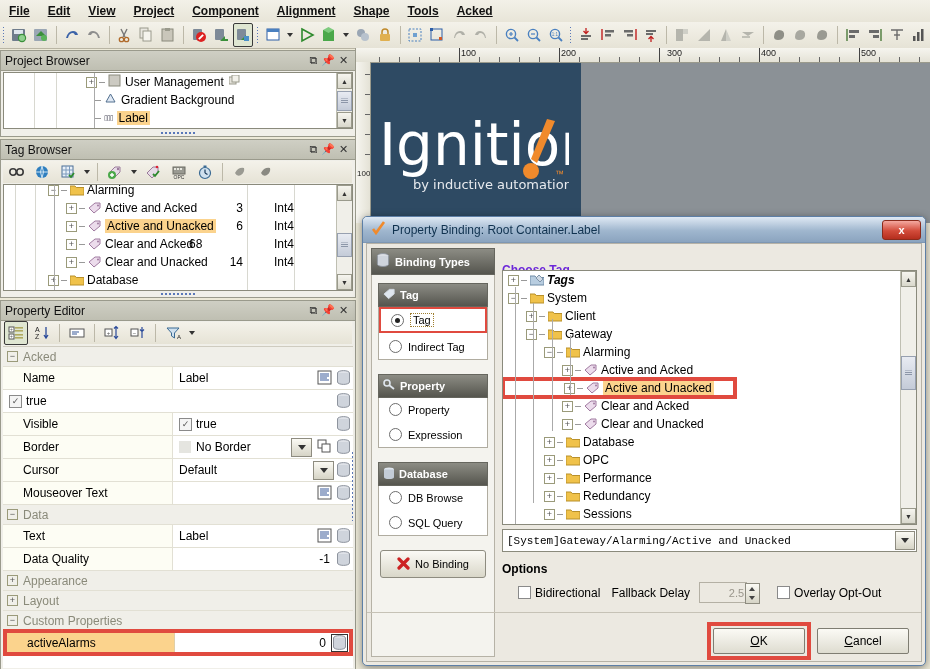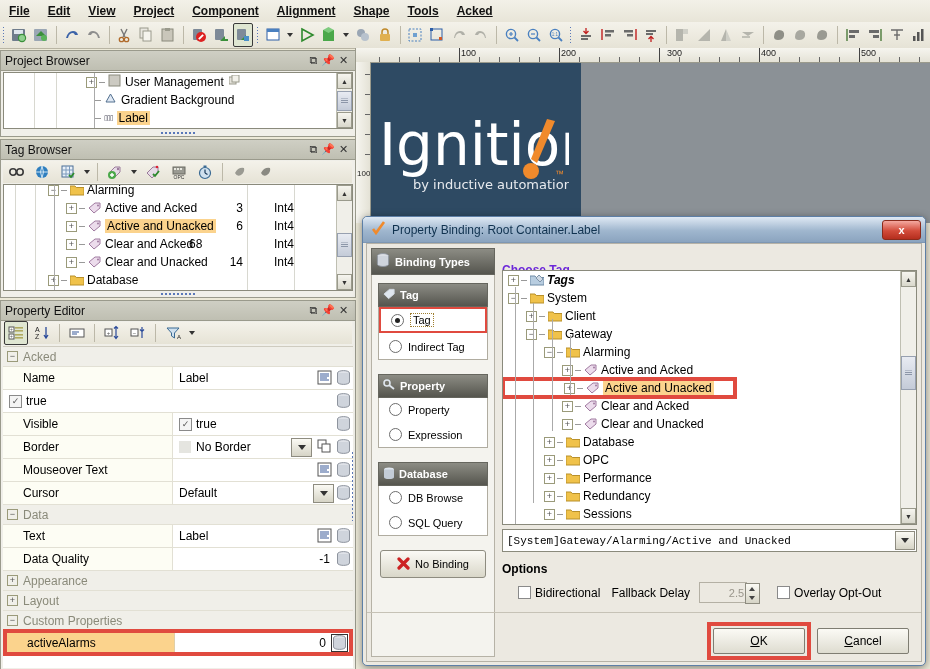--- a/index.html
+++ b/index.html
@@ -822,41 +822,41 @@
                 <rect x="5" y="5" width="8" height="8" fill="#fff" stroke="#555"></rect>
               </svg></span>
           <span class="bindicon"><svg width="15" height="16" viewBox="0 0 15 16">
                 <ellipse cx="7.5" cy="3" rx="6" ry="2.4" fill="#dfe2e8" stroke="#8e949e"></ellipse>
                 <path d="M1.5 3 V12 a6 2.4 0 0 0 12 0 V3" fill="#cfd4dc" stroke="#8e949e"></path>
               </svg></span>
         </div>
       </div>
 
       <div class="proprow">
+        <div class="propname">Cursor</div>
+        <div class="propval">
+          <span style="flex:1">Default</span>
+          <span class="ddbtn">
+              <i></i>
+            </span>
+          <span class="bindicon"><svg width="15" height="16" viewBox="0 0 15 16">
+                <ellipse cx="7.5" cy="3" rx="6" ry="2.4" fill="#dfe2e8" stroke="#8e949e"></ellipse>
+                <path d="M1.5 3 V12 a6 2.4 0 0 0 12 0 V3" fill="#cfd4dc" stroke="#8e949e"></path>
+              </svg></span>
+        </div>
+      </div>
+
+      <div class="proprow">
         <div class="propname">Mouseover Text</div>
         <div class="propval">
           <span style="flex:1"></span>
           <span class="bindicon"><svg width="15" height="15" viewBox="0 0 15 15">
                 <rect x="1" y="1" width="13" height="13" fill="#fff" stroke="#555"></rect>
                 <path d="M3 4 H12 M3 6 H12 M3 8 H10 M3 10 H12" stroke="#3a5a9a" stroke-width="1.1"></path>
               </svg></span>
-          <span class="bindicon"><svg width="15" height="16" viewBox="0 0 15 16">
-                <ellipse cx="7.5" cy="3" rx="6" ry="2.4" fill="#dfe2e8" stroke="#8e949e"></ellipse>
-                <path d="M1.5 3 V12 a6 2.4 0 0 0 12 0 V3" fill="#cfd4dc" stroke="#8e949e"></path>
-              </svg></span>
-        </div>
-      </div>
-
-      <div class="proprow">
-        <div class="propname">Cursor</div>
-        <div class="propval">
-          <span style="flex:1">Default</span>
-          <span class="ddbtn">
-              <i></i>
-            </span>
           <span class="bindicon"><svg width="15" height="16" viewBox="0 0 15 16">
                 <ellipse cx="7.5" cy="3" rx="6" ry="2.4" fill="#dfe2e8" stroke="#8e949e"></ellipse>
                 <path d="M1.5 3 V12 a6 2.4 0 0 0 12 0 V3" fill="#cfd4dc" stroke="#8e949e"></path>
               </svg></span>
         </div>
       </div>
 
       <div class="grouprow">
         <span class="gexp">−</span>
         <span>Data</span>

